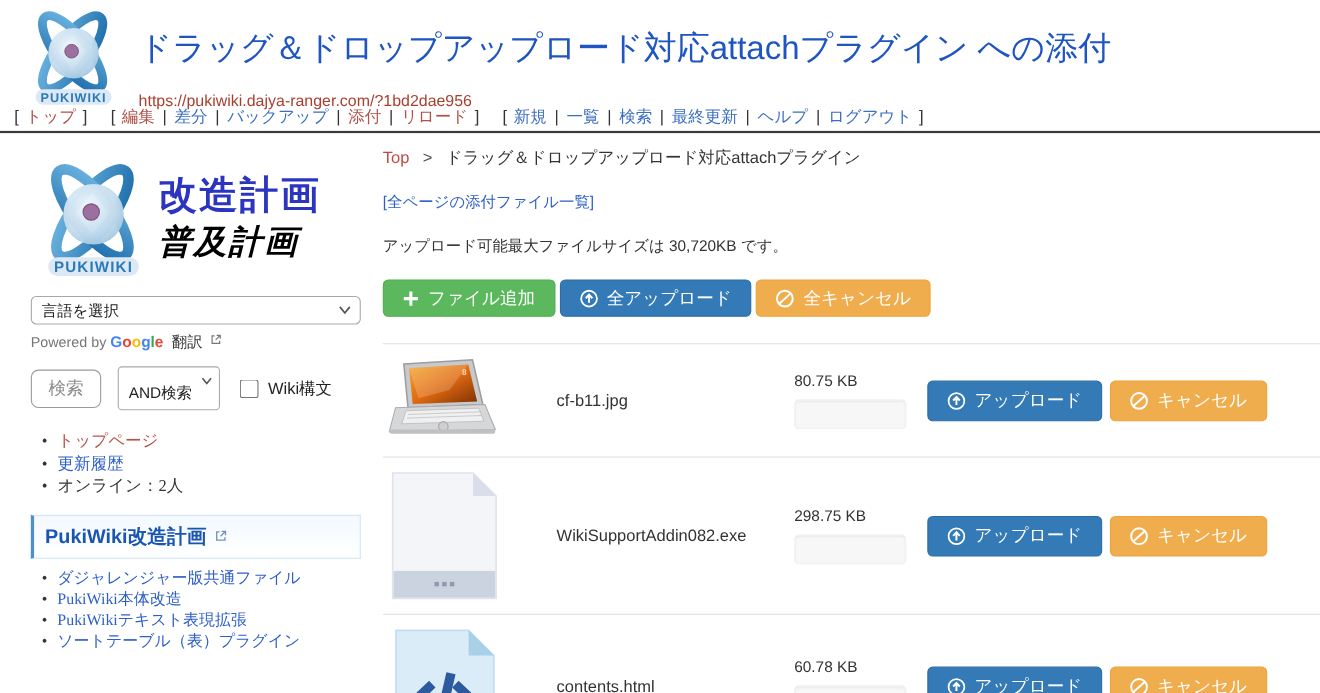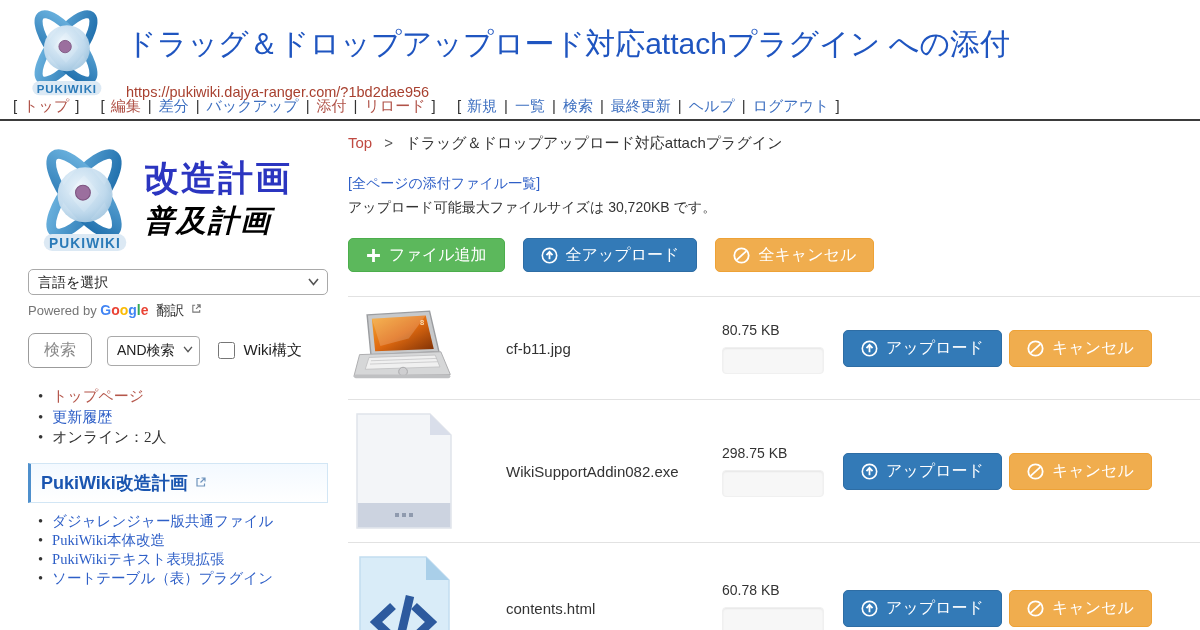--- a/index.html
+++ b/index.html
@@ -34,43 +34,43 @@
   .powered{margin-top:7px;font-size:13px;color:#757575;}
   .g-letter{font-weight:bold;font-size:14px;}
   .powered .translate{color:#333;font-size:14px;margin-left:4px;}
   .search-input{box-sizing:border-box;width:100%;height:28px;margin-top:18px;border:1px solid #c9c9c9;
     border-radius:5px;padding:0 9px;font-size:14px;color:#333;outline:none;}
   .search-input::placeholder{color:#9a9a9a;}
   .search-row{display:flex;align-items:center;margin-top:13px;}
   .search-btn{background:#fff;border:1.5px solid #9b9b9b;border-radius:7px;color:#8a8a8a;
     font-size:16px;padding:6px 15px;cursor:pointer;font-family:inherit;}
   .and-select{position:relative;border:1px solid #a9a9a9;border-radius:4px;font-size:14px;color:#222;
-    padding:5px 24px 5px 9px;margin-left:15px;cursor:pointer;background:#fff;}
+    padding:15px 24px 5px 9px;margin-left:15px;cursor:pointer;background:#fff;}
   .and-select .chev{position:absolute;right:6px;top:9px;}
   .wiki-check{width:17px;height:17px;margin-left:18px;accent-color:#fff;border:1px solid #bbb;}
   .wiki-label{font-size:15px;color:#222;margin-left:6px;}
   ul.side-list{list-style:none;margin:20px 0 0 0;padding:0 0 0 10px;}
   ul.side-list li{font-size:15px;margin:3px 0;line-height:1.18;font-family:Liberation Serif, serif;}
   ul.side-list li::before{content:"•";color:#333;margin-right:9px;}
   ul.side-list.tight{margin-top:10px;}
   ul.side-list.tight li{font-size:14.5px;margin:2px 0;}
   .lk-blue{color:#2e5fc7;}
   .lk-red{color:#b5564a;}
   .lk-plain{color:#333;}
   .side-heading{margin-top:16px;background:linear-gradient(#f3f9ff,#ffffff);
     border:1px solid #d2e6f5;border-left:3px solid #4e8fcc;padding:7px 10px;}
   .side-heading a{color:#1a55b0;font-size:18px;font-weight:bold;}
   .ext-icon{display:inline-block;vertical-align:1px;margin-left:3px;}
   
   .breadcrumb{font-size:15px;color:#333;}
   .breadcrumb .home{color:#c04a42;}
   .breadcrumb .sep{margin:0 8px;color:#555;}
   .attach-link{display:inline-block;margin-top:22px;font-size:14px;color:#2e5fc7;}
-  .maxsize{margin-top:6px;font-size:14px;color:#333;}
-  .actions-bar{margin-top:21px;display:flex;gap:18px;}
+  .maxsize{margin-top:22px;font-size:14px;color:#333;}
+  .actions-bar{margin-top:21px;display:flex;gap:4px;}
   .btn{display:inline-flex;align-items:center;gap:8px;height:34px;padding:0 17px;border:none;
     border-radius:5px;color:#fff;font-size:16px;cursor:pointer;font-family:inherit;white-space:nowrap;}
   .btn-green{background:#5cb85c;border:1px solid #4cae4c;}
   .btn-blue{background:#337ab7;border:1px solid #2e6da4;}
   .btn-orange{background:#f0ad4e;border:1px solid #eea236;}
   .file-list{margin-top:24px;}
   .file-row{display:flex;align-items:center;border-top:1px solid #e2e2e2;padding:11px 0;}
   .col-thumb{width:112px;display:flex;justify-content:center;flex-shrink:0;}
   .col-name{width:262px;padding-left:46px;font-size:15px;color:#333;box-sizing:border-box;
     overflow:hidden;text-overflow:ellipsis;white-space:nowrap;}

